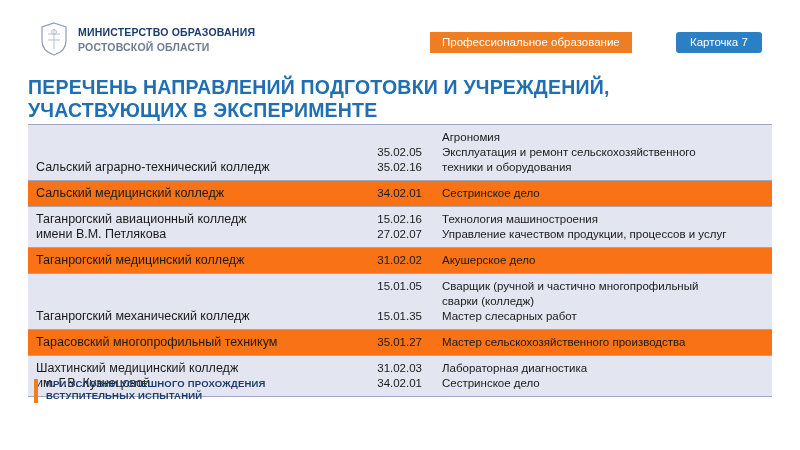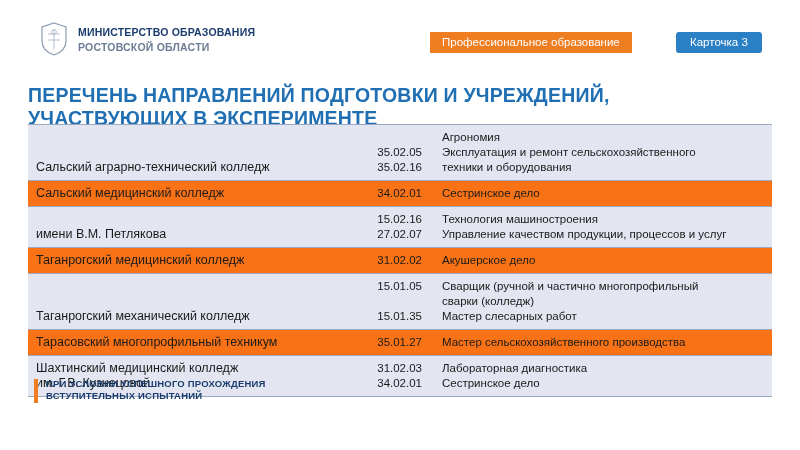--- a/index.html
+++ b/index.html
@@ -79,21 +79,21 @@
     color: #ffffff;
     font-size: 11.5px;
     border-radius: 3px;
     white-space: nowrap;
   }
 
   
   .title {
     position: absolute;
     left: 28px;
-    top: 84px;
+    top: 76px;
     width: 740px;
     color: #1f6fb2;
     font-size: 19.5px;
     font-weight: bold;
     line-height: 23px;
     letter-spacing: 0.2px;
   }
 
   
   .table {
@@ -202,21 +202,21 @@
           <circle cx="14" cy="10" r="2.4" fill="none" stroke="#b3bfd1" stroke-width="1"></circle>
         </svg>
       </span>
       <span class="ministry-text">
         <span class="ministry-line1">МИНИСТЕРСТВО ОБРАЗОВАНИЯ</span><br>
         <span class="ministry-line2">РОСТОВСКОЙ ОБЛАСТИ</span>
       </span>
     </div>
 
     <div class="badge-orange">Профессиональное образование</div>
-    <div class="badge-blue">Карточка 3</div>
+    <div class="badge-blue">Карточка 7</div>
   </div>
 
   <div class="title">ПЕРЕЧЕНЬ НАПРАВЛЕНИЙ ПОДГОТОВКИ И УЧРЕЖДЕНИЙ, УЧАСТВУЮЩИХ В ЭКСПЕРИМЕНТЕ</div>
 
   <div class="table">
 
     <div class="row alt">
       <div class="c-name">Сальский аграрно-технический колледж</div>
       <div class="c-codes">
         <span class="codes-line">35.02.05</span>
@@ -238,20 +238,21 @@
       <div class="c-bar">
           <i></i>
         </div>
       <div class="c-spec">
         <span class="spec-line">Сестринское дело</span>
       </div>
     </div>
 
     <div class="row alt">
       <div class="c-name">
+        <span class="spec-line">Таганрогский авиационный колледж</span>
         <span class="spec-line">имени В.М. Петлякова</span>
       </div>
       <div class="c-codes">
         <span class="codes-line">15.02.16</span>
         <span class="codes-line">27.02.07</span>
       </div>
       <div class="c-bar"></div>
       <div class="c-spec">
         <span class="spec-line">Технология машиностроения</span>
         <span class="spec-line">Управление качеством продукции, процессов и услуг</span>

